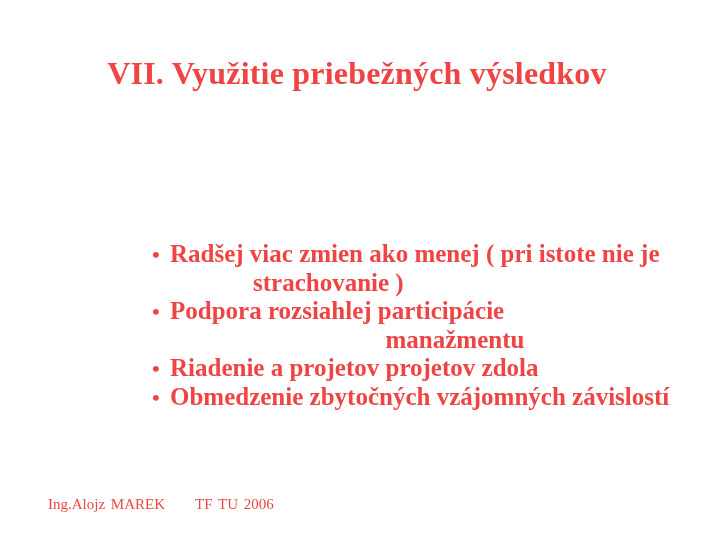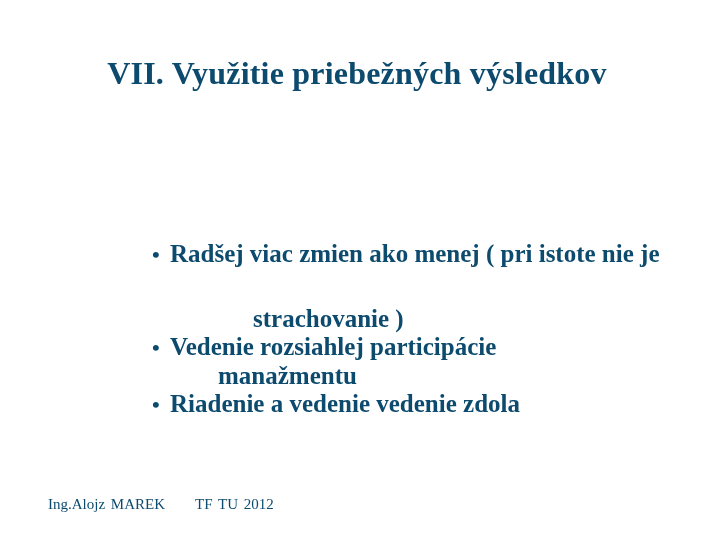--- a/index.html
+++ b/index.html
@@ -5,21 +5,21 @@
   html, body {
     margin: 0;
     padding: 0;
     background: #ffffff;
   }
   .slide {
     position: relative;
     width: 720px;
     height: 540px;
     background: #ffffff;
-    color: #0c4a6e;
+    color: #ef4444;
     font-family: "Liberation Serif", "DejaVu Serif", serif;
     overflow: hidden;
   }
   .title {
     position: absolute;
     top: 53px;
     left: 0;
     width: 714px;
     text-align: center;
     font-size: 32px;
@@ -38,22 +38,22 @@
     white-space: nowrap;
   }
   .line {
     display: block;
   }
   .bullet-glyph {
     display: inline-block;
     width: 18px;
     font-size: 22px;
   }
-  .cont-1 { padding-left: 101px; margin-top: 36px; }
-  .cont-2 { padding-left: 66px; }
+  .cont-1 { padding-left: 101px; }
+  .cont-2 { padding-left: 66px; text-align: center; }
   .footer {
     position: absolute;
     top: 495px;
     left: 0;
     width: 720px;
     display: flex;
     justify-content: flex-start;
     gap: 30px;
     font-size: 15px;
     font-weight: normal;
@@ -67,23 +67,24 @@
 
 <div class="slide">
 
   <div class="title">
     <div>VII. Využitie priebežných výsledkov</div>
   </div>
 
   <div class="body-block">
     <div class="line"><span class="bullet-glyph">•</span><span>Radšej viac zmien ako menej ( pri istote nie je</span></div>
     <div class="line cont-1"><span>strachovanie )</span></div>
-    <div class="line"><span class="bullet-glyph">•</span><span>Vedenie rozsiahlej participácie</span></div>
+    <div class="line"><span class="bullet-glyph">•</span><span>Podpora rozsiahlej participácie</span></div>
     <div class="line cont-2"><span>manažmentu</span></div>
-    <div class="line"><span class="bullet-glyph">•</span><span>Riadenie a vedenie vedenie zdola</span></div>
+    <div class="line"><span class="bullet-glyph">•</span><span>Riadenie a projetov projetov zdola</span></div>
+    <div class="line"><span class="bullet-glyph">•</span><span>Obmedzenie zbytočných vzájomných závislostí</span></div>
   </div>
 
   <div class="footer">
     <span>Ing.Alojz MAREK</span>
-    <span>TF TU 2012</span>
+    <span>TF TU 2006</span>
   </div>
 
 </div>
 
 </body></html>

